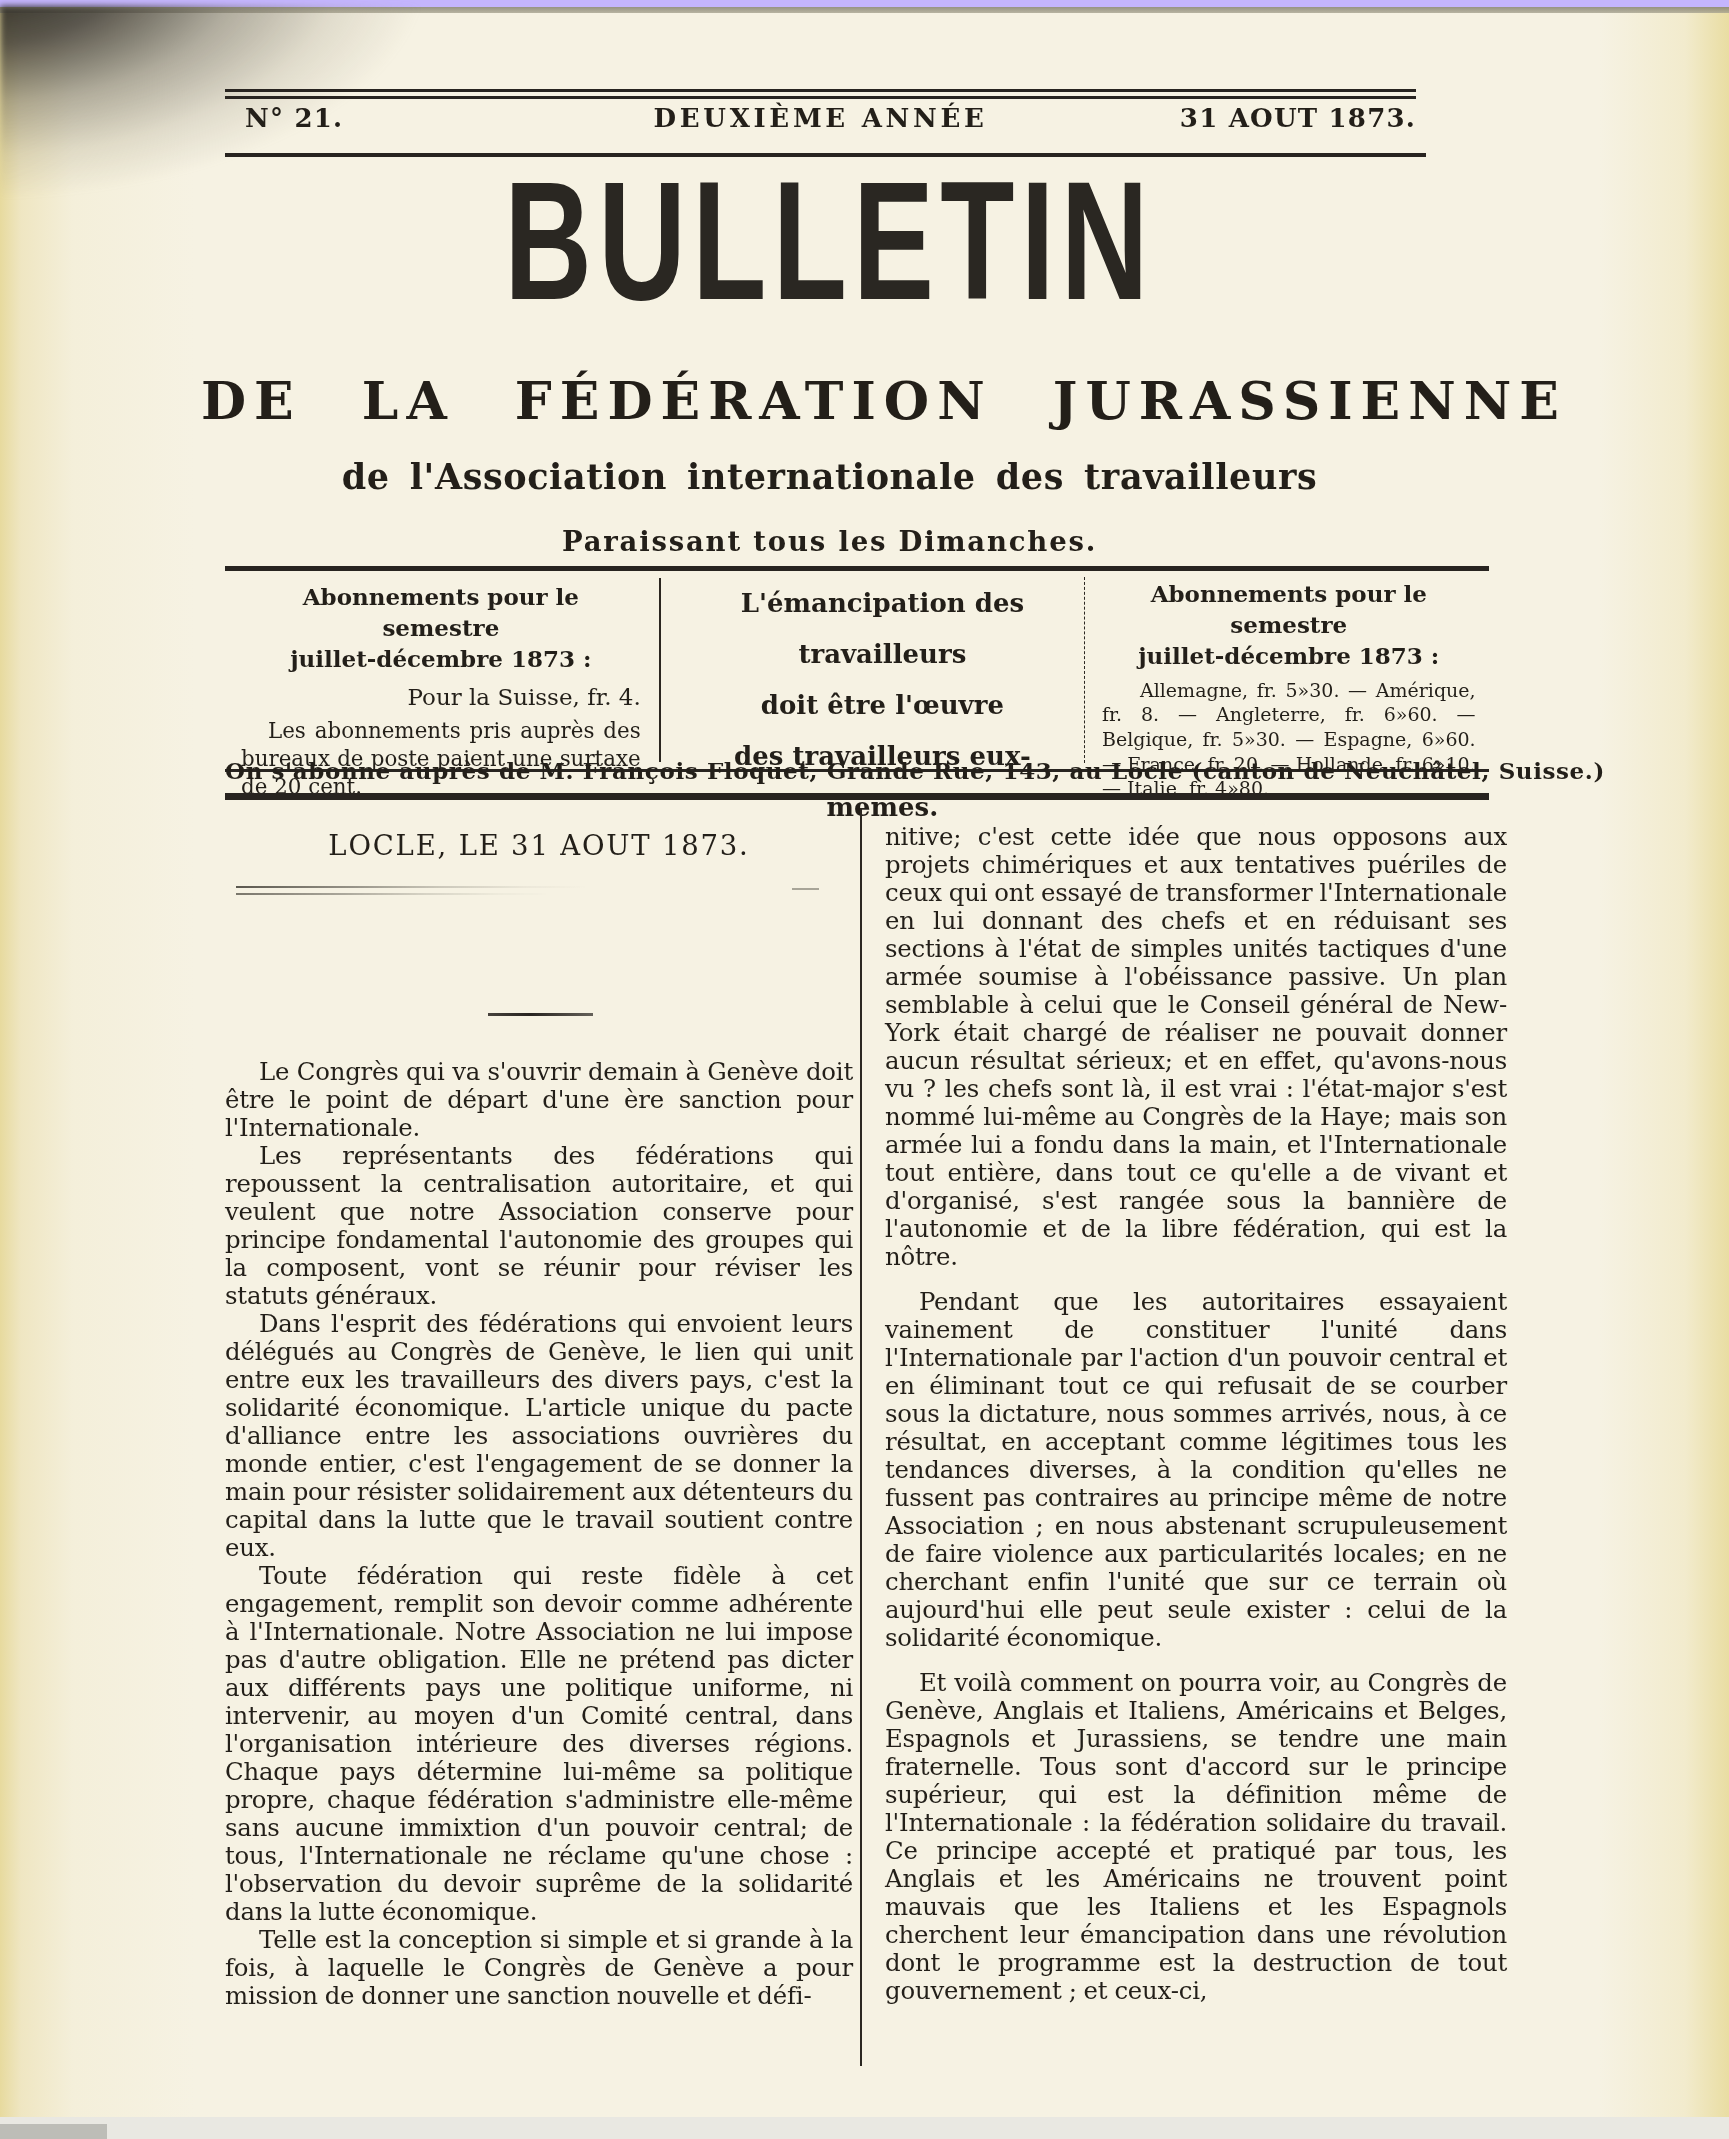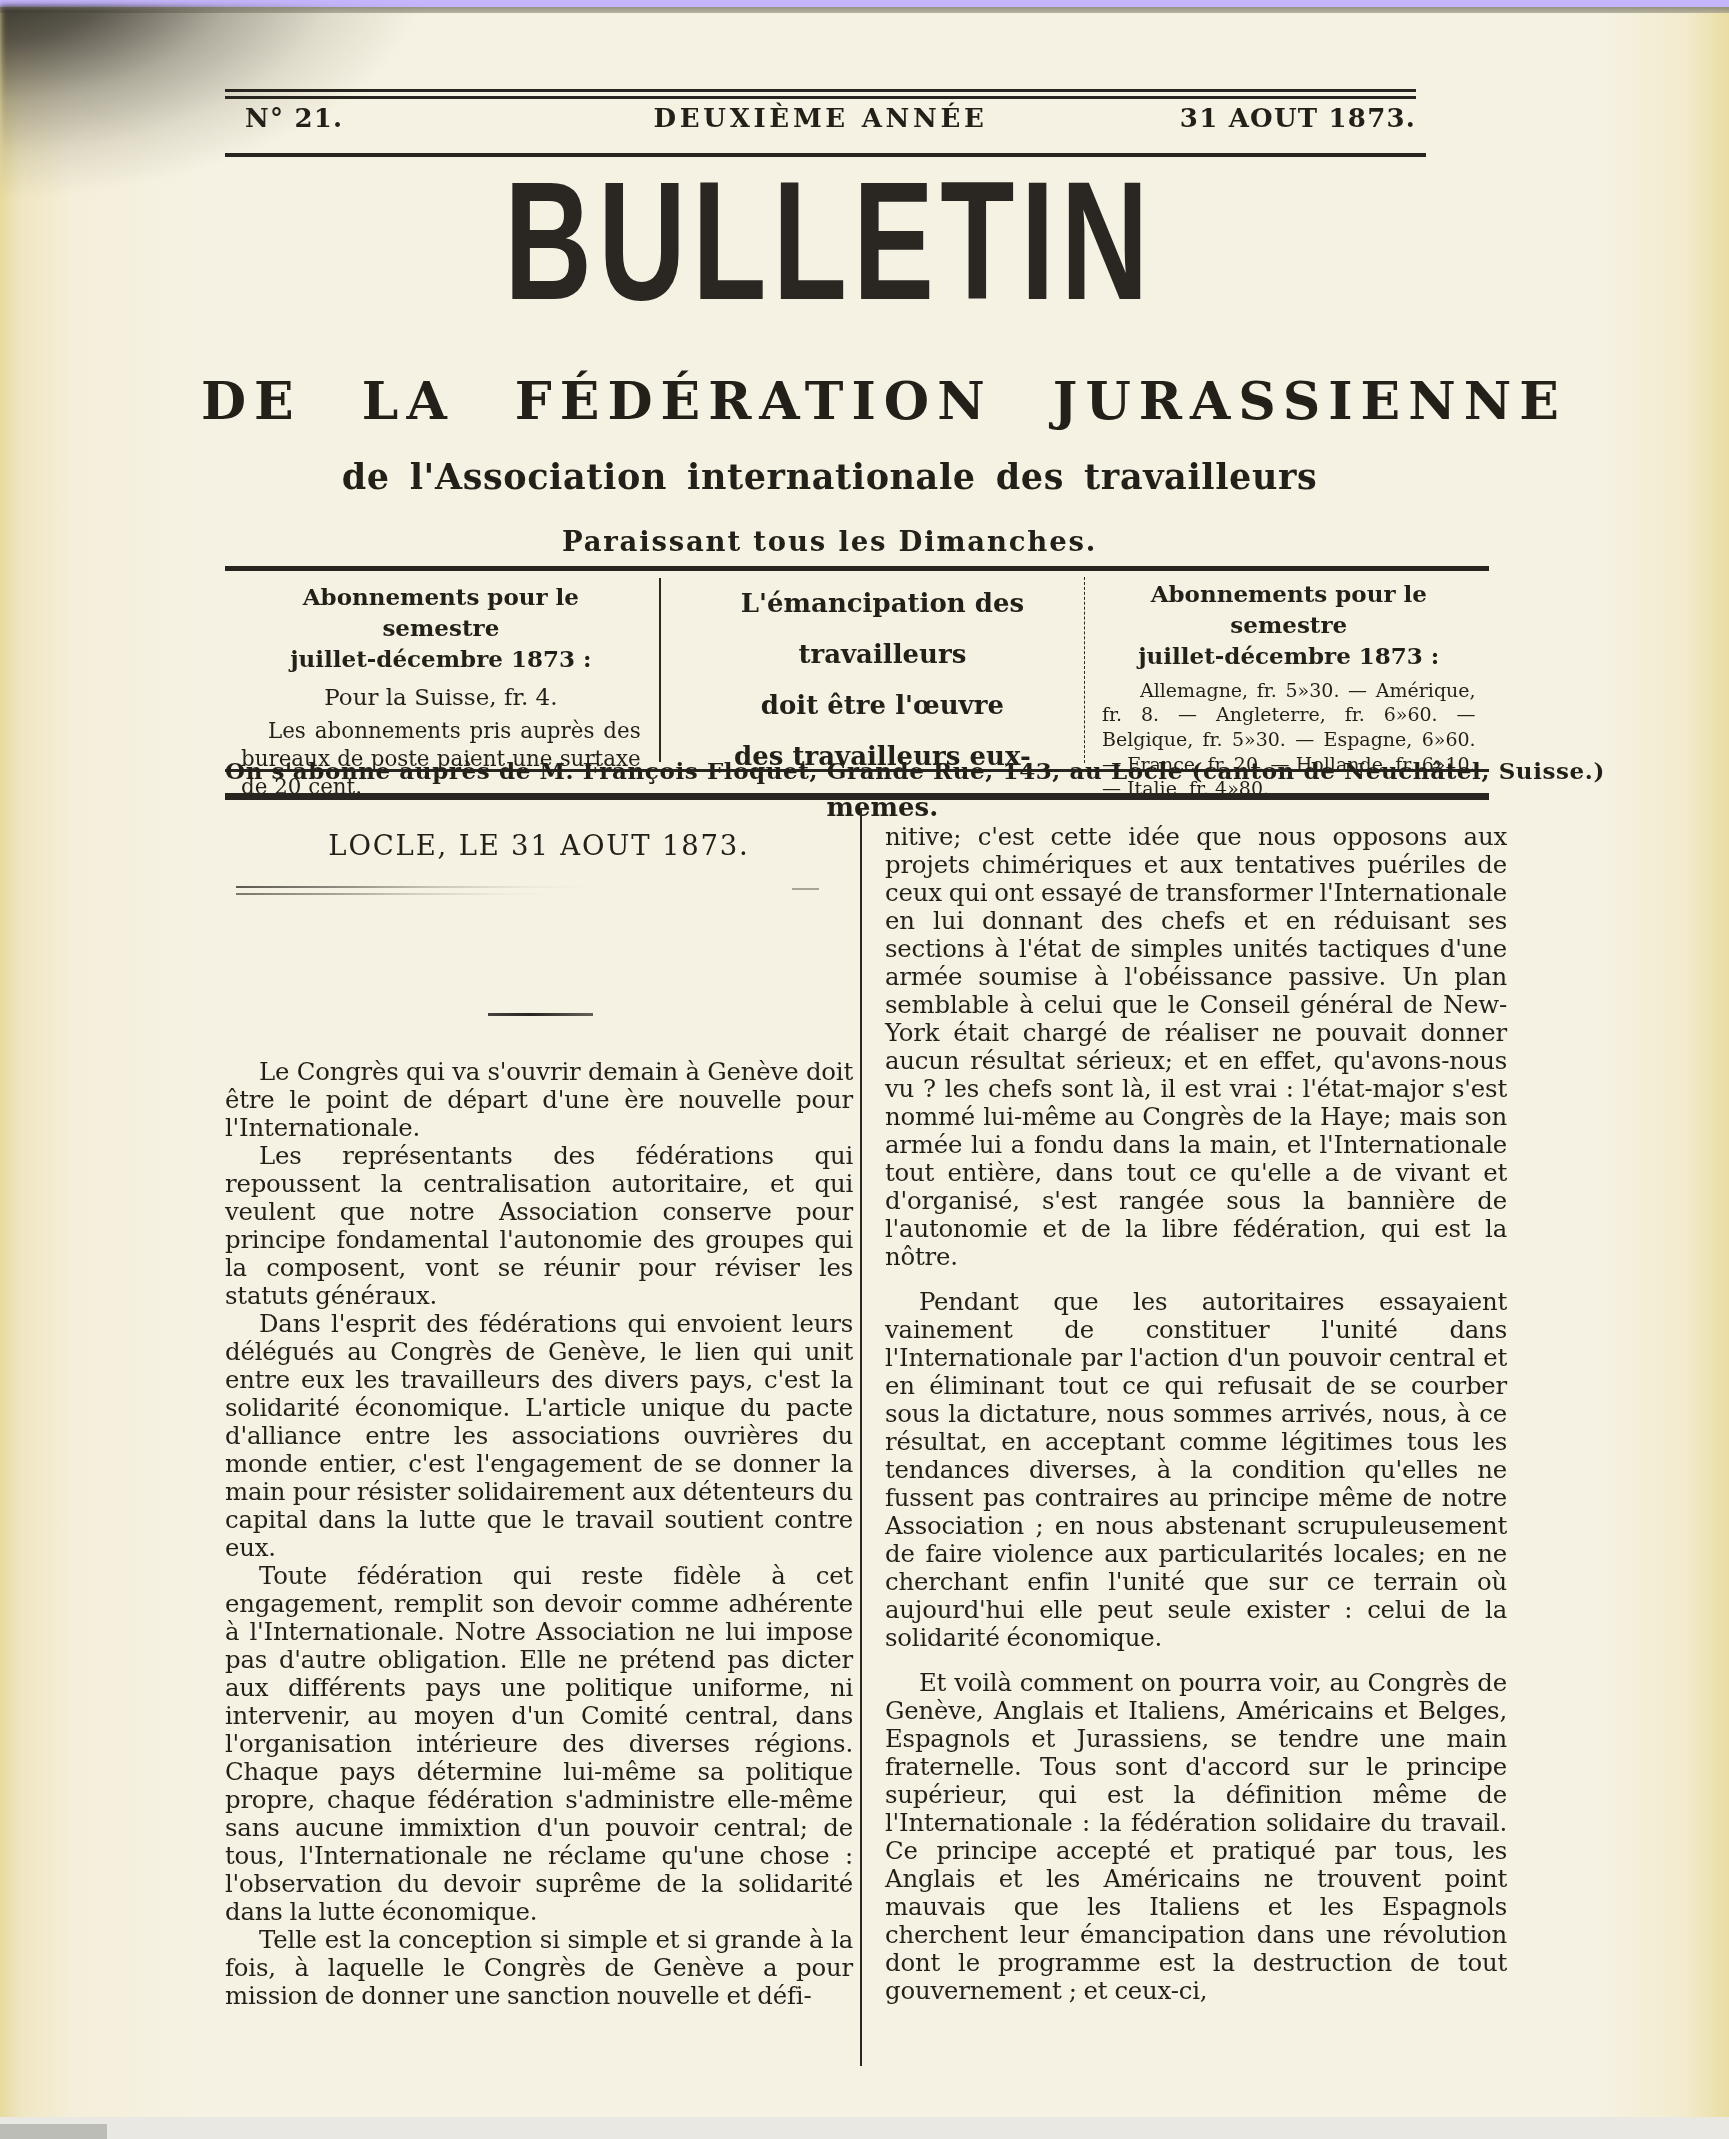--- a/index.html
+++ b/index.html
@@ -54,21 +54,21 @@
     border-top:5.5px solid #282420; border-bottom:3.1px solid #282420;
     display:flex; box-sizing:border-box;
   }
   .sub-col { box-sizing:border-box; }
   .sub-col-swiss { width:434px; padding:9.8px 18.3px 0 16px; }
   .sub-col-motto { flex:1; padding-top:7.3px;padding-left:20px; }
   .sub-col-foreign { width:404px; padding:7.3px 13.4px 0 17px; }
   .sub-divider-solid { width:1.8px; background:#2b2721; margin:7.3px 0; }
   .sub-divider-dashed { width:0; border-left:1.8px dashed #2b2721; margin:6.1px 0; }
   .sub-heading { font-size:23px; font-weight:bold; text-align:center; line-height:1.35; }
-  .sub-price { font-size:23px; text-align:center; margin-top:9.8px; }
+  .sub-price { font-size:23px; text-align:right; margin-top:9.8px; }
   .sub-note { font-size:21.4px; text-align:justify; text-indent:27px; line-height:1.3; margin-top:7.3px; }
   .motto-line { text-align:center; font-weight:bold; font-size:26px; line-height:51px; }
   .sub-rates { font-size:19px; text-align:justify; line-height:1.3; margin-top:6.1px; text-indent:38px; }
 
   .subscribe-line { position:absolute; left:225px; top:757px; width:1264px; text-align:center;
     font-size:23px; font-weight:bold; letter-spacing:0.6px; white-space:nowrap; }
 
   
   .col-divider { position:absolute; left:860px; top:808px; width:1.8px; height:1258px; background:#2b2721; }
   .dateline { position:absolute; left:225px; top:829px; width:628px; text-align:center;
@@ -141,21 +141,21 @@
   <div class="col-divider"></div>
 
   <div class="dateline">LOCLE, LE 31 AOUT 1873.</div>
   <div class="orn orn1"></div>
   <div class="orn orn2"></div>
   <div class="orn3"></div>
 
   <div class="title-rule"></div>
 
   <div class="text-col text-col-left">
-    <p class="para">Le Congrès qui va s'ouvrir demain à Genève doit être le point de départ d'une ère nouvelle pour l'Internationale.</p>
+    <p class="para">Le Congrès qui va s'ouvrir demain à Genève doit être le point de départ d'une ère sanction pour l'Internationale.</p>
     <p class="para">Les représentants des fédérations qui repoussent la centralisation autoritaire, et qui veulent que notre Association conserve pour principe fondamental l'autonomie des groupes qui la composent, vont se réunir pour réviser les statuts généraux.</p>
     <p class="para">Dans l'esprit des fédérations qui envoient leurs délégués au Congrès de Genève, le lien qui unit entre eux les travailleurs des divers pays, c'est la solidarité économique. L'article unique du pacte d'alliance entre les associations ouvrières du monde entier, c'est l'engagement de se donner la main pour résister solidairement aux détenteurs du capital dans la lutte que le travail soutient contre eux.</p>
     <p class="para">Toute fédération qui reste fidèle à cet engagement, remplit son devoir comme adhérente à l'Internationale. Notre Association ne lui impose pas d'autre obligation. Elle ne prétend pas dicter aux différents pays une politique uniforme, ni intervenir, au moyen d'un Comité central, dans l'organisation intérieure des diverses régions. Chaque pays détermine lui-même sa politique propre, chaque fédération s'administre elle-même sans aucune immixtion d'un pouvoir central; de tous, l'Internationale ne réclame qu'une chose : l'observation du devoir suprême de la solidarité dans la lutte économique.</p>
     <p class="para">Telle est la conception si simple et si grande à la fois, à laquelle le Congrès de Genève a pour mission de donner une sanction nouvelle et défi-</p>
   </div>
 
   <div class="text-col text-col-right">
     <p class="para no-indent">nitive; c'est cette idée que nous opposons aux projets chimériques et aux tentatives puériles de ceux qui ont essayé de transformer l'Internationale en lui donnant des chefs et en réduisant ses sections à l'état de simples unités tactiques d'une armée soumise à l'obéissance passive. Un plan semblable à celui que le Conseil général de New-York était chargé de réaliser ne pouvait donner aucun résultat sérieux; et en effet, qu'avons-nous vu ? les chefs sont là, il est vrai : l'état-major s'est nommé lui-même au Congrès de la Haye; mais son armée lui a fondu dans la main, et l'Internationale tout entière, dans tout ce qu'elle a de vivant et d'organisé, s'est rangée sous la bannière de l'autonomie et de la libre fédération, qui est la nôtre.</p>
     <p class="para gap">Pendant que les autoritaires essayaient vainement de constituer l'unité dans l'Internationale par l'action d'un pouvoir central et en éliminant tout ce qui refusait de se courber sous la dictature, nous sommes arrivés, nous, à ce résultat, en acceptant comme légitimes tous les tendances diverses, à la condition qu'elles ne fussent pas contraires au principe même de notre Association ; en nous abstenant scrupuleusement de faire violence aux particularités locales; en ne cherchant enfin l'unité que sur ce terrain où aujourd'hui elle peut seule exister : celui de la solidarité économique.</p>
     <p class="para gap">Et voilà comment on pourra voir, au Congrès de Genève, Anglais et Italiens, Américains et Belges, Espagnols et Jurassiens, se tendre une main fraternelle. Tous sont d'accord sur le principe supérieur, qui est la définition même de l'Internationale : la fédération solidaire du travail. Ce principe accepté et pratiqué par tous, les Anglais et les Américains ne trouvent point mauvais que les Italiens et les Espagnols cherchent leur émancipation dans une révolution dont le programme est la destruction de tout gouvernement ; et ceux-ci,</p>

